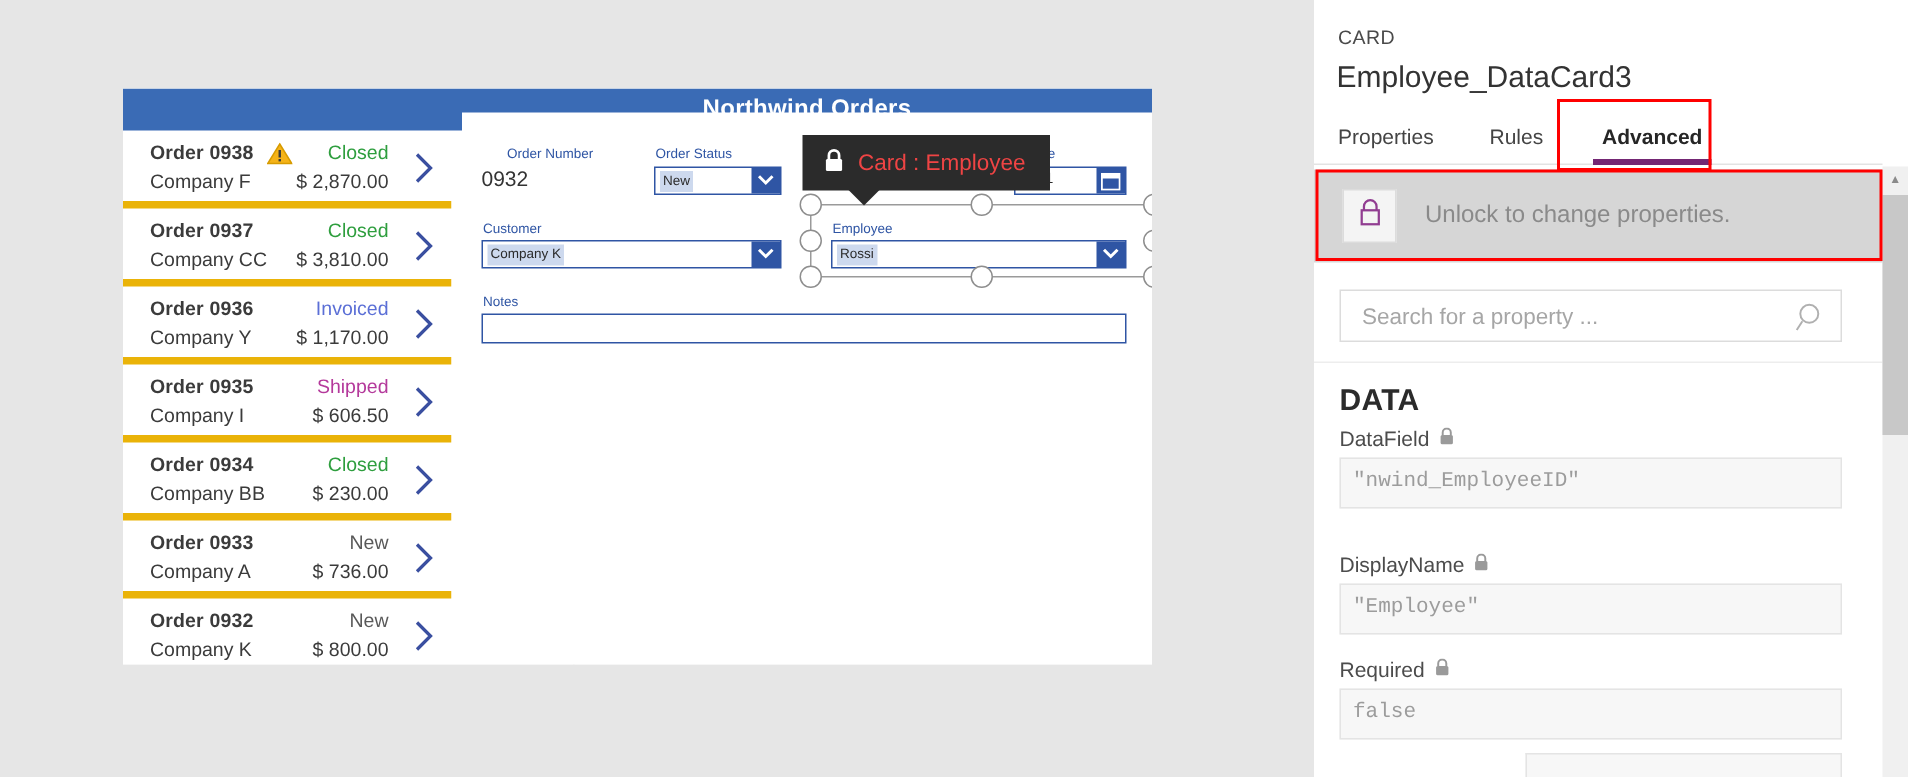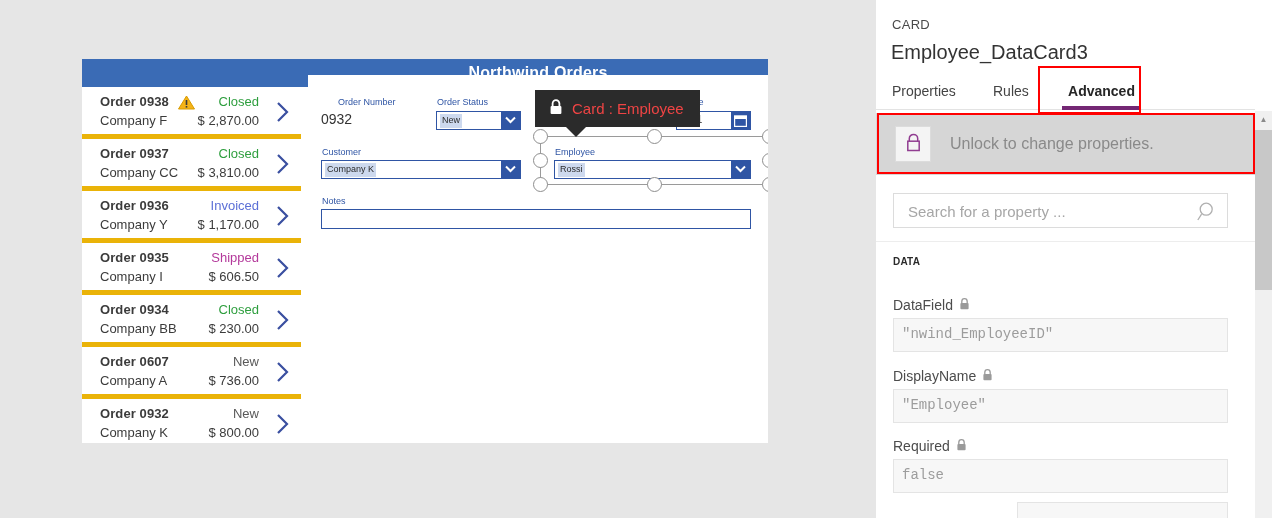--- a/index.html
+++ b/index.html
@@ -210,21 +210,21 @@
     font-size: 15px; color: #a6a6a6;
   }
   #prop-search-icon { position: absolute; right: 10px; top: 7px; }
 
   #section-divider {
     position: absolute; left: 0; top: 241px; width: 379px; height: 1px;
     background: #ededed;
   }
   #data-section-title {
     position: absolute; left: 17px; top: 256px;
-    font-size: 10px; font-weight: bold; color: #2b2b2b;
+    font-size: 20px; font-weight: bold; color: #2b2b2b;
     letter-spacing: .2px;
   }
   .prop-row { position: absolute; left: 17px; width: 335px; }
   .prop-label {
     font-size: 14px; color: #4c4c4c;
     display: flex; align-items: center; gap: 6px;
   }
   .prop-input {
     margin-top: 5px; width: 335px; height: 34px;
     border: 1px solid #e4e4e4; background: #f7f7f7;
@@ -356,21 +356,21 @@
             </div>
             <span class="g-chevron">
               <svg width="20" height="26" viewBox="0 0 20 26">
                   <polyline points="5,4 14,13 5,22" fill="none" stroke="#3a4fa0" stroke-width="2.2"></polyline>
                 </svg>
             </span>
           </div>
 
           <div class="g-item">
             <div class="g-line">
-              <span class="g-order">Order 0607</span>
+              <span class="g-order">Order 0933</span>
               <span class="g-status" style="color:#595959">New</span>
             </div>
             <div class="g-line">
               <span class="g-company">Company A</span>
               <span class="g-amount">$ 736.00</span>
             </div>
             <span class="g-chevron">
               <svg width="20" height="26" viewBox="0 0 20 26">
                   <polyline points="5,4 14,13 5,22" fill="none" stroke="#3a4fa0" stroke-width="2.2"></polyline>
                 </svg>
@@ -520,21 +520,21 @@
         <svg width="20" height="21" viewBox="0 0 20 21">
             <circle cx="9.2" cy="8.2" r="6" fill="none" stroke="#b0b0b0" stroke-width="1.3"></circle>
             <line x1="4.6" y1="13.2" x2="0.8" y2="19" stroke="#b0b0b0" stroke-width="1.3"></line>
           </svg>
       </span>
     </div>
 
     <div id="section-divider"></div>
     <div id="data-section-title">DATA</div>
 
-    <div class="prop-row" style="top:297px;">
+    <div class="prop-row" style="top:284px;">
       <div class="prop-label">
         <span>DataField</span>
         <span>
           <svg width="11" height="12" viewBox="0 0 11 12">
               <path d="M2.8 5V3.4a2.7 2.7 0 0 1 5.4 0V5" fill="none" stroke="#9a9a9a" stroke-width="1.3"></path>
               <rect x="1.4" y="5" width="8.2" height="6.2" rx="1" fill="#9a9a9a"></rect>
             </svg>
         </span>
       </div>
       <div class="prop-input">"nwind_EmployeeID"</div>

